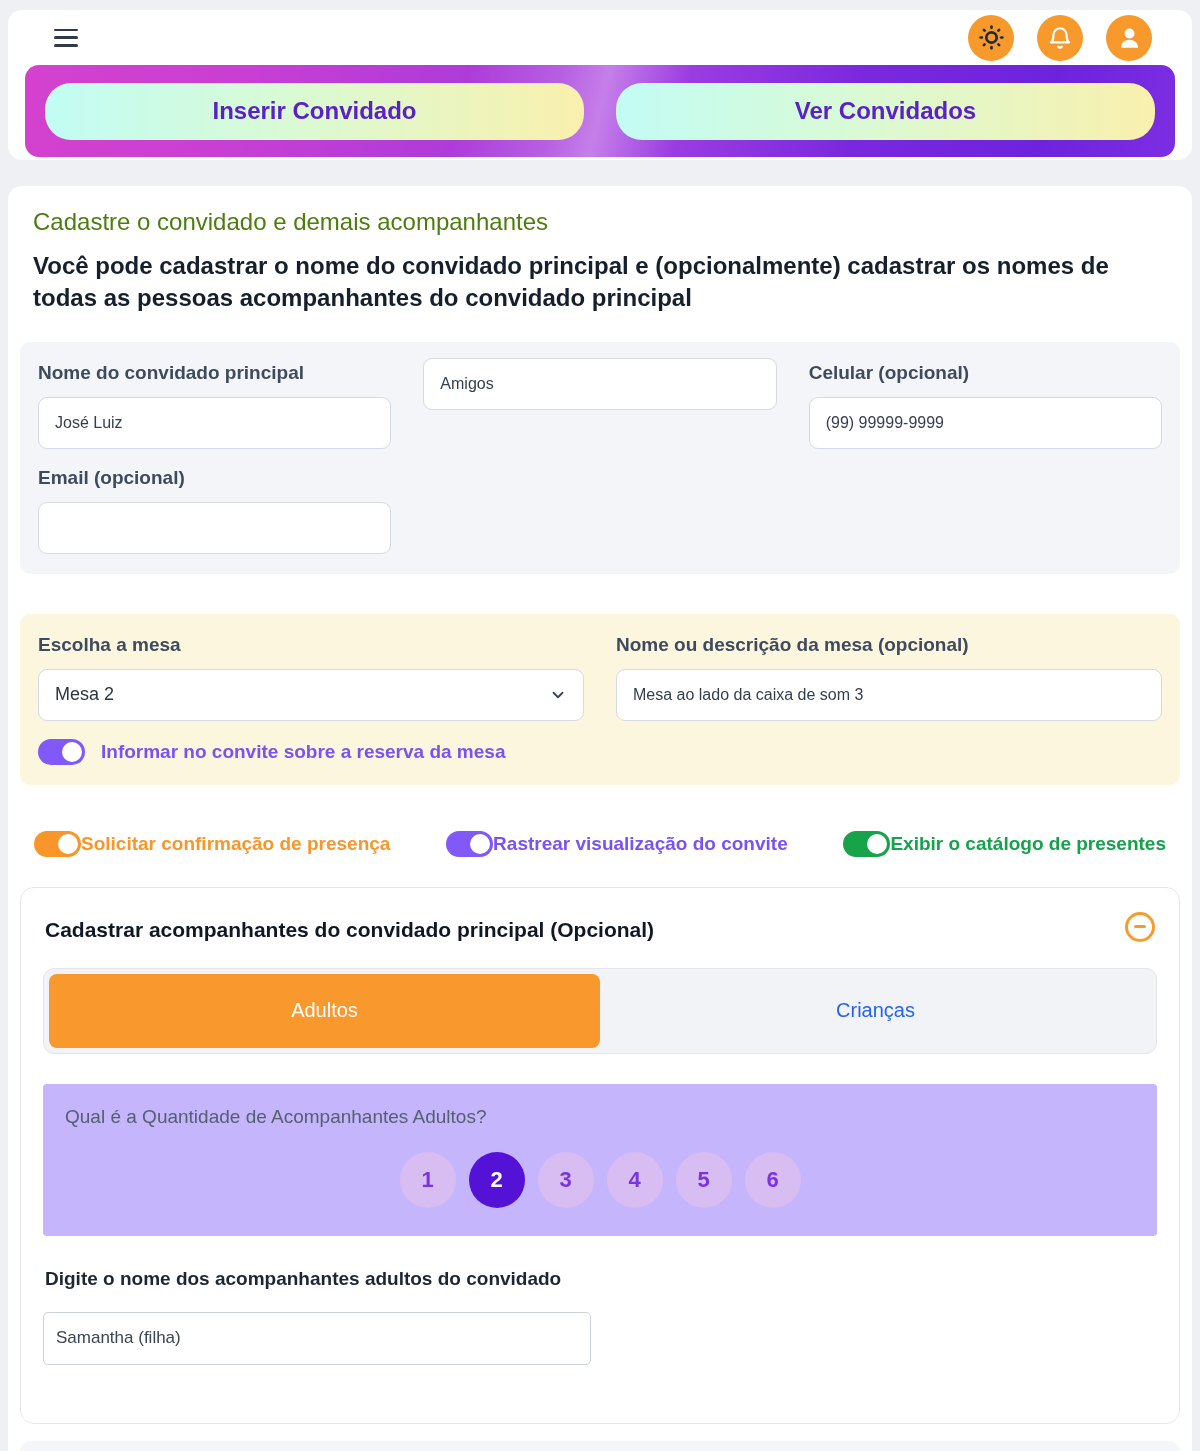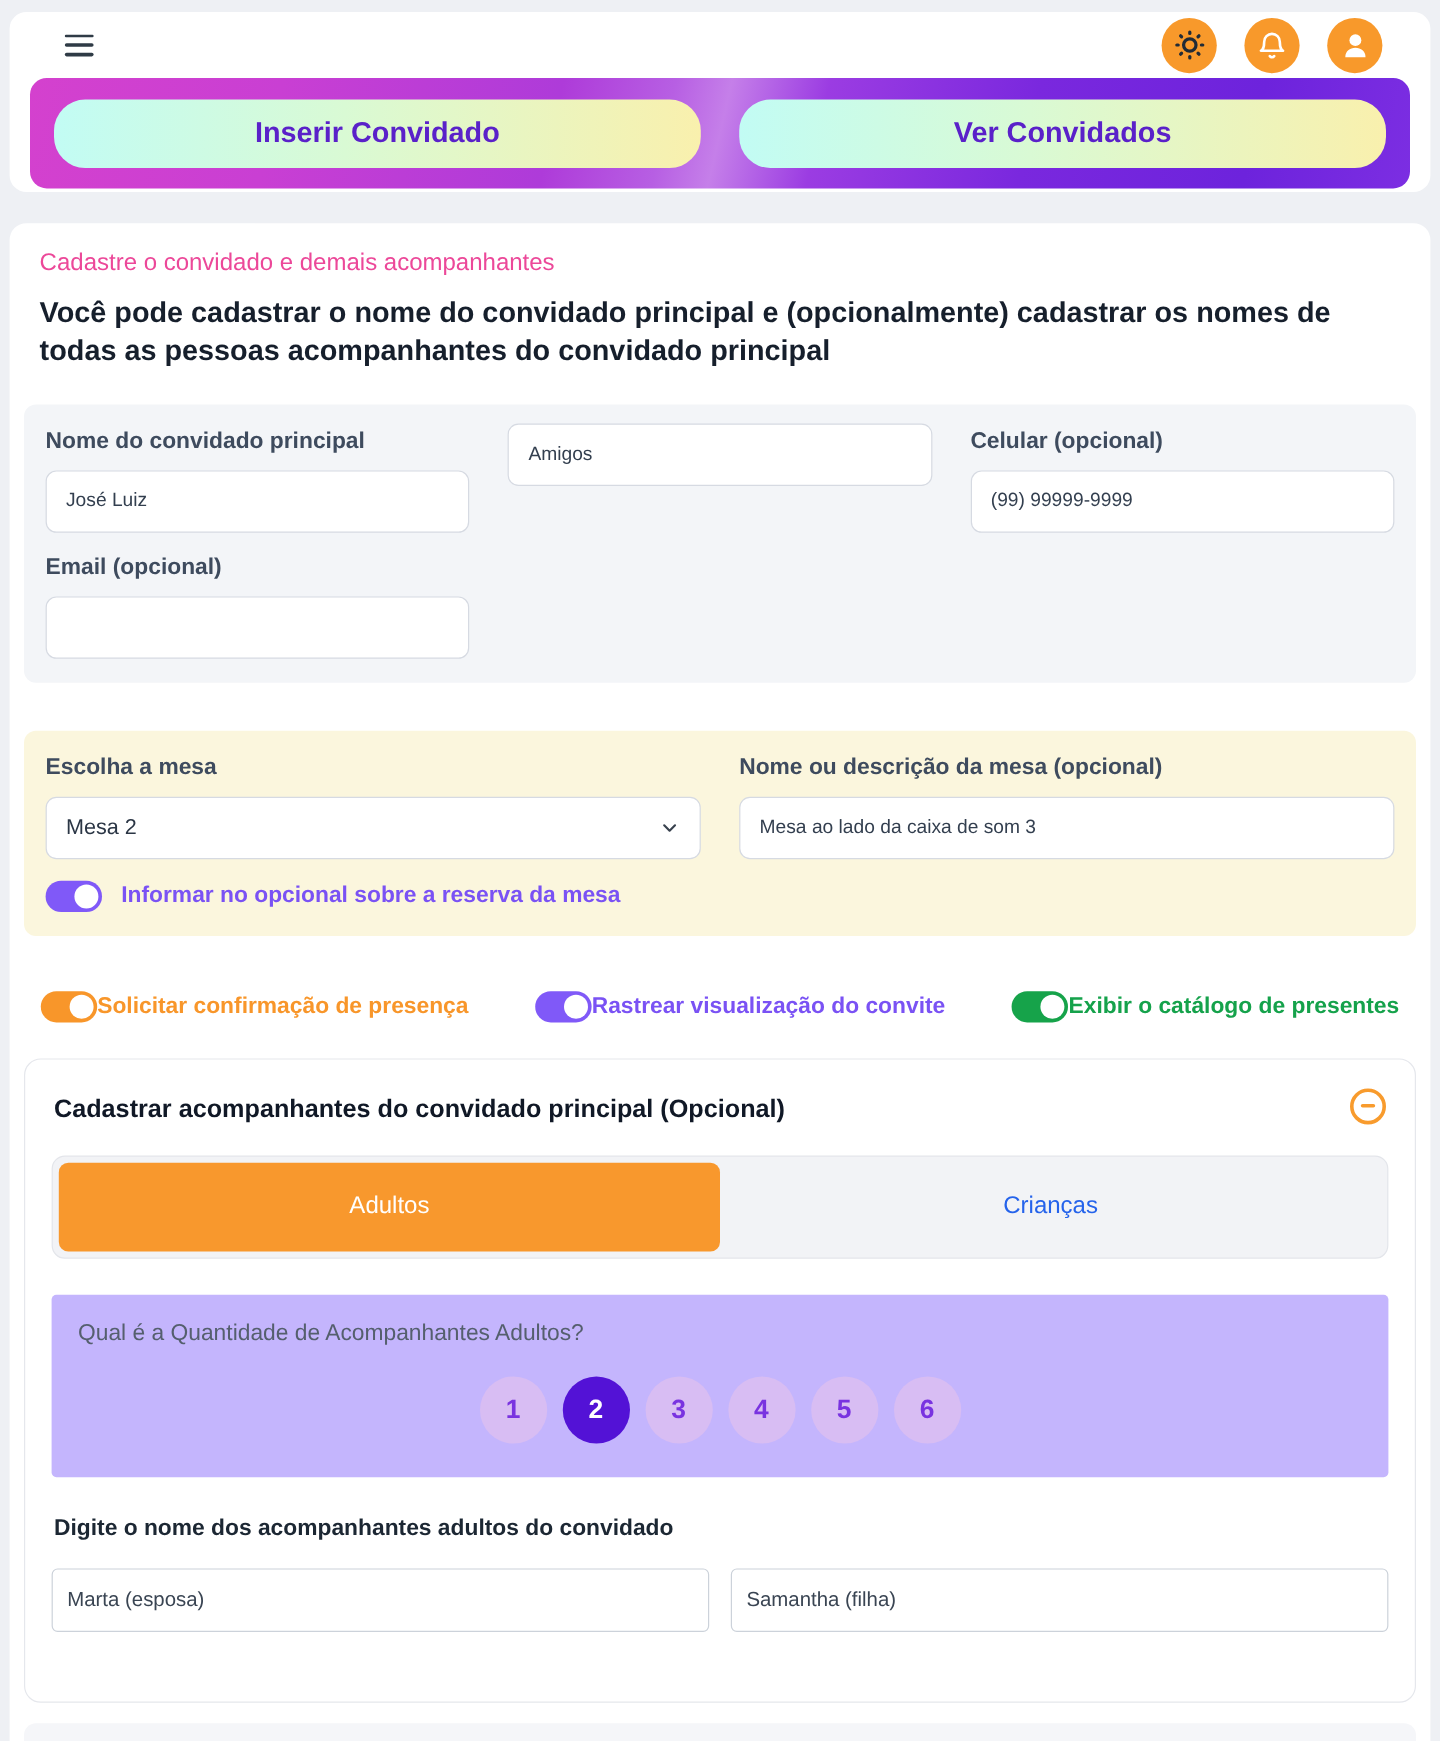--- a/index.html
+++ b/index.html
@@ -55,21 +55,21 @@
   }
 
   
   .main-card {
     margin:26px 8px 0;
     background:#ffffff;
     border-radius:14px 14px 0 0;
     padding:18px 12px 40px;
     min-height:1280px;
   }
-  h1.page-title { font-size:20px; font-weight:400; color:#ec4899; margin:4px 13px 14px; }
+  h1.page-title { font-size:24px; font-weight:400; color:#4d7c0f; margin:4px 13px 14px; }
   .intro { font-size:24px; font-weight:bold; color:#161f2c; line-height:1.33; margin:0 13px 28px; }
 
   .panel { border-radius:10px; padding:16px 18px 20px; }
   .gray-panel { background:#f3f5f8; display:grid; grid-template-columns:1fr 1fr 1fr; column-gap:32px; row-gap:14px; }
   .yellow-panel { background:#fbf6dd; display:grid; grid-template-columns:1fr 1fr; column-gap:32px; margin-top:40px; }
 
   .field label { display:block; font-size:19px; font-weight:bold; color:#3e4b5e; margin:4px 0 13px; }
   .text-input {
     width:100%; height:52px;
     border:1px solid #d6dae2; border-radius:9px;
@@ -252,21 +252,21 @@
         <span>
           <svg width="18" height="18" viewBox="0 0 24 24" fill="none" stroke="#39424e" stroke-width="2.4" stroke-linecap="round" stroke-linejoin="round">
             <polyline points="6 9 12 15 18 9"></polyline>
           </svg>
         </span>
       </div>
       <div class="toggle-row">
         <span class="toggle purple">
             <span class="knob"></span>
           </span>
-        <span class="toggle-label purple-text">Informar no opcional sobre a reserva da mesa</span>
+        <span class="toggle-label purple-text">Informar no convite sobre a reserva da mesa</span>
       </div>
     </div>
     <div class="field">
       <label>Nome ou descrição da mesa (opcional)</label>
       <input class="text-input" value="Mesa ao lado da caixa de som 3" style="">
     </div>
   </div>
 
   <div class="toggles-row">
     <div class="toggle-item">
@@ -309,21 +309,20 @@
         <button class="qty-circle selected">2</button>
         <button class="qty-circle">3</button>
         <button class="qty-circle">4</button>
         <button class="qty-circle">5</button>
         <button class="qty-circle">6</button>
       </div>
     </div>
 
     <div class="names-label">Digite o nome dos acompanhantes adultos do convidado</div>
     <div class="names-row">
-      <input class="name-input" value="Marta (esposa)" style="">
       <input class="name-input" value="Samantha (filha)" style="">
     </div>
   </div>
 
   <div class="message-panel">
     <div class="question">Gostaria de deixar uma mensagem para o convidado?</div>
   </div>
 
 </div>
 

